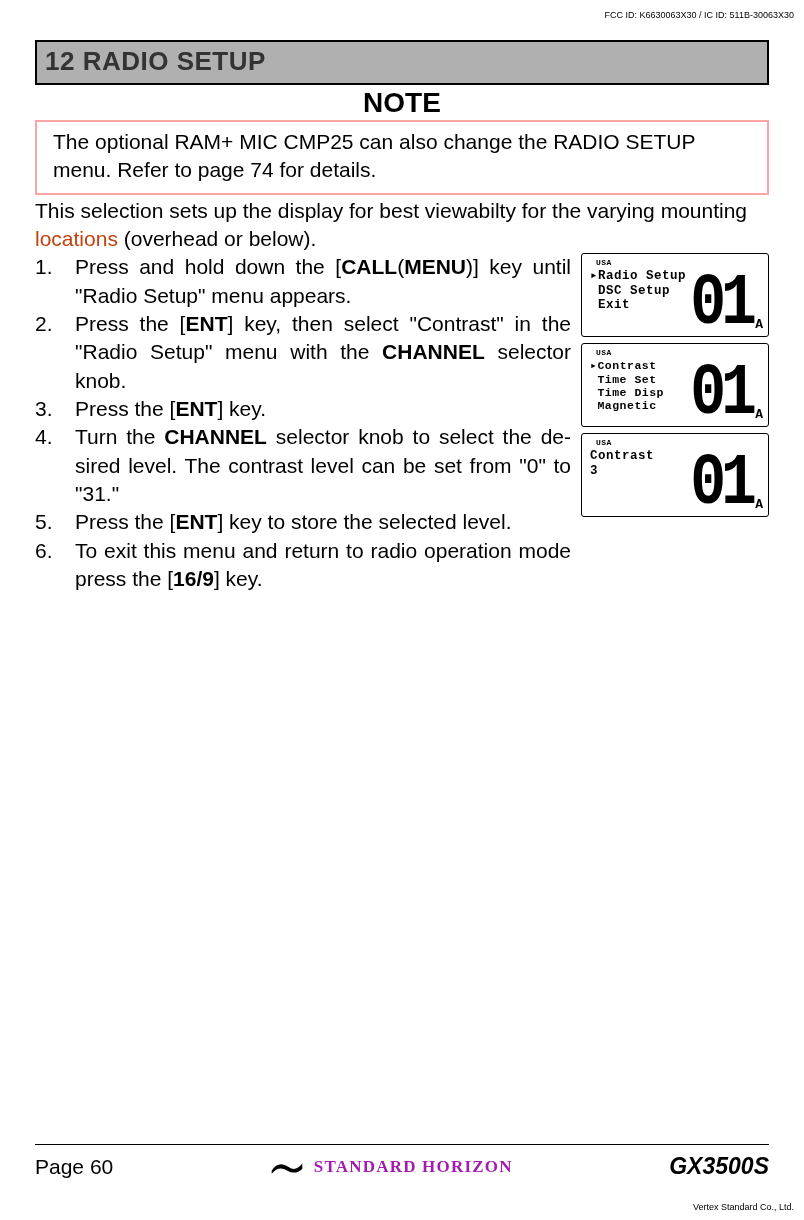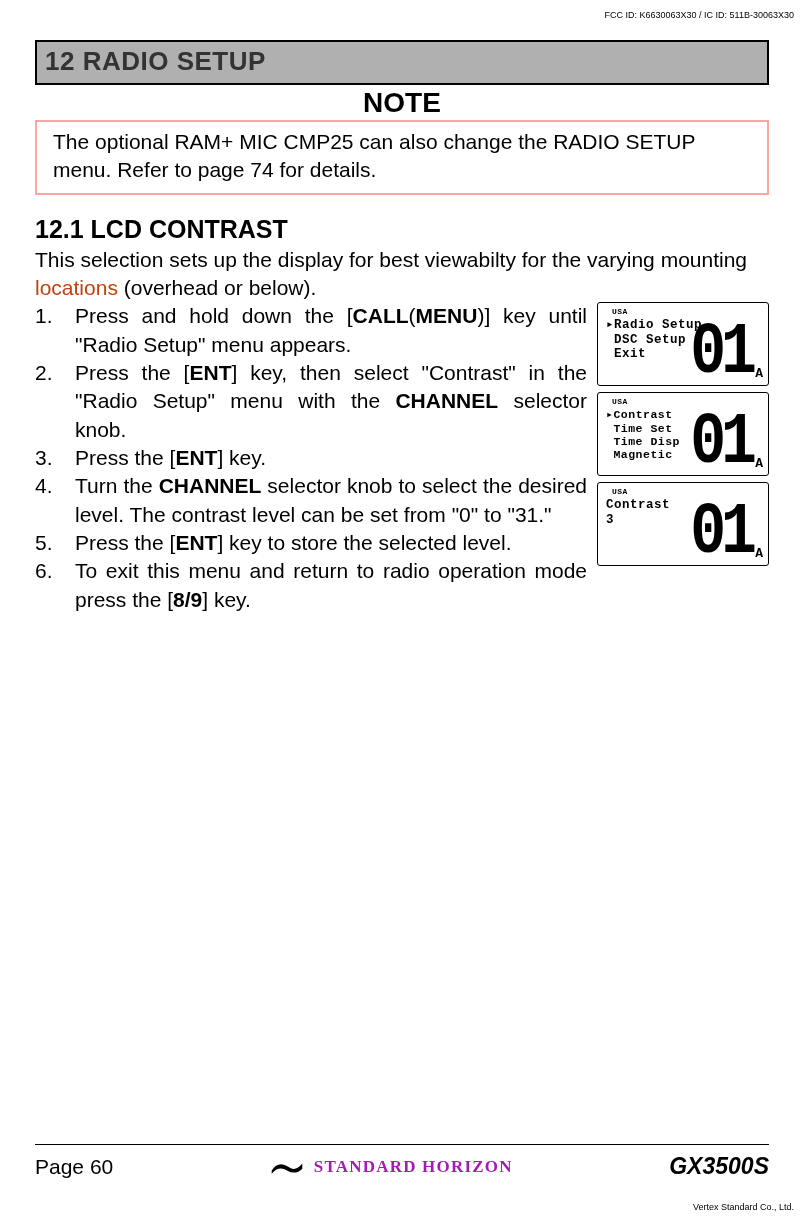--- a/index.html
+++ b/index.html
@@ -77,21 +77,21 @@
   }
   .steps li::before {
     content: counter(step) ".";
     position: absolute;
     left: 0;
     top: 0;
   }
   .menu-text { font-family: Arial, sans-serif; color:#000; }
   .bold { font-weight: bold; }
   .lcds {
-    width: 172px;
+    width: 188px;
     flex-shrink: 0;
   }
   .lcd {
     border: 1.5px solid #000;
     border-radius: 3px;
     height: 84px;
     margin-bottom: 6px;
     position: relative;
     box-sizing: border-box;
     padding: 4px 6px 4px 8px;
@@ -190,21 +190,20 @@
 
 <div class="page">
 
   <div class="fcc-line">FCC ID: K6630063X30 / IC ID: 511B-30063X30</div>
 
   <div class="section-bar">12  RADIO SETUP</div>
 
   <div class="note-heading">NOTE</div>
   <div class="note-box">The optional RAM+ MIC CMP25 can also change the RADIO SETUP menu. Refer to page 74 for details.</div>
 
-  <div class="subsection">12.1   LCD CONTRAST</div>
 
   <div class="intro">
     <span>This selection sets up the display for best viewabilty for the varying mounting </span><span class="highlight">locations</span><span> (overhead or below).</span>
   </div>
 
   <div class="content-row">
     <ol class="steps">
       <li>
         <span>Press and hold down the [</span><span class="bold">CALL</span><span>(</span><span class="bold">MENU</span><span>)] key until "</span><span class="menu-text">Radio Setup</span><span>" menu appears.</span>
       </li>
@@ -214,21 +213,21 @@
       <li>
         <span>Press the [</span><span class="bold">ENT</span><span>] key.</span>
       </li>
       <li>
         <span>Turn the </span><span class="bold">CHANNEL</span><span> selector knob to select the de­sired level. The contrast level can be set from "</span><span class="menu-text">0</span><span>" to "</span><span class="menu-text">31</span><span>."</span>
       </li>
       <li>
         <span>Press the [</span><span class="bold">ENT</span><span>] key to store the selected level.</span>
       </li>
       <li>
-        <span>To exit this menu and return to radio operation mode press the [</span><span class="bold">8/9</span><span>] key.</span>
+        <span>To exit this menu and return to radio operation mode press the [</span><span class="bold">16/9</span><span>] key.</span>
       </li>
     </ol>
 
     <div class="lcds">
       <div class="lcd">
         <div class="lcd-left">
           <div class="lcd-usa">USA</div>
           <div class="lcd-lines">▸Radio Setup
  DSC Setup
  Exit</div>

